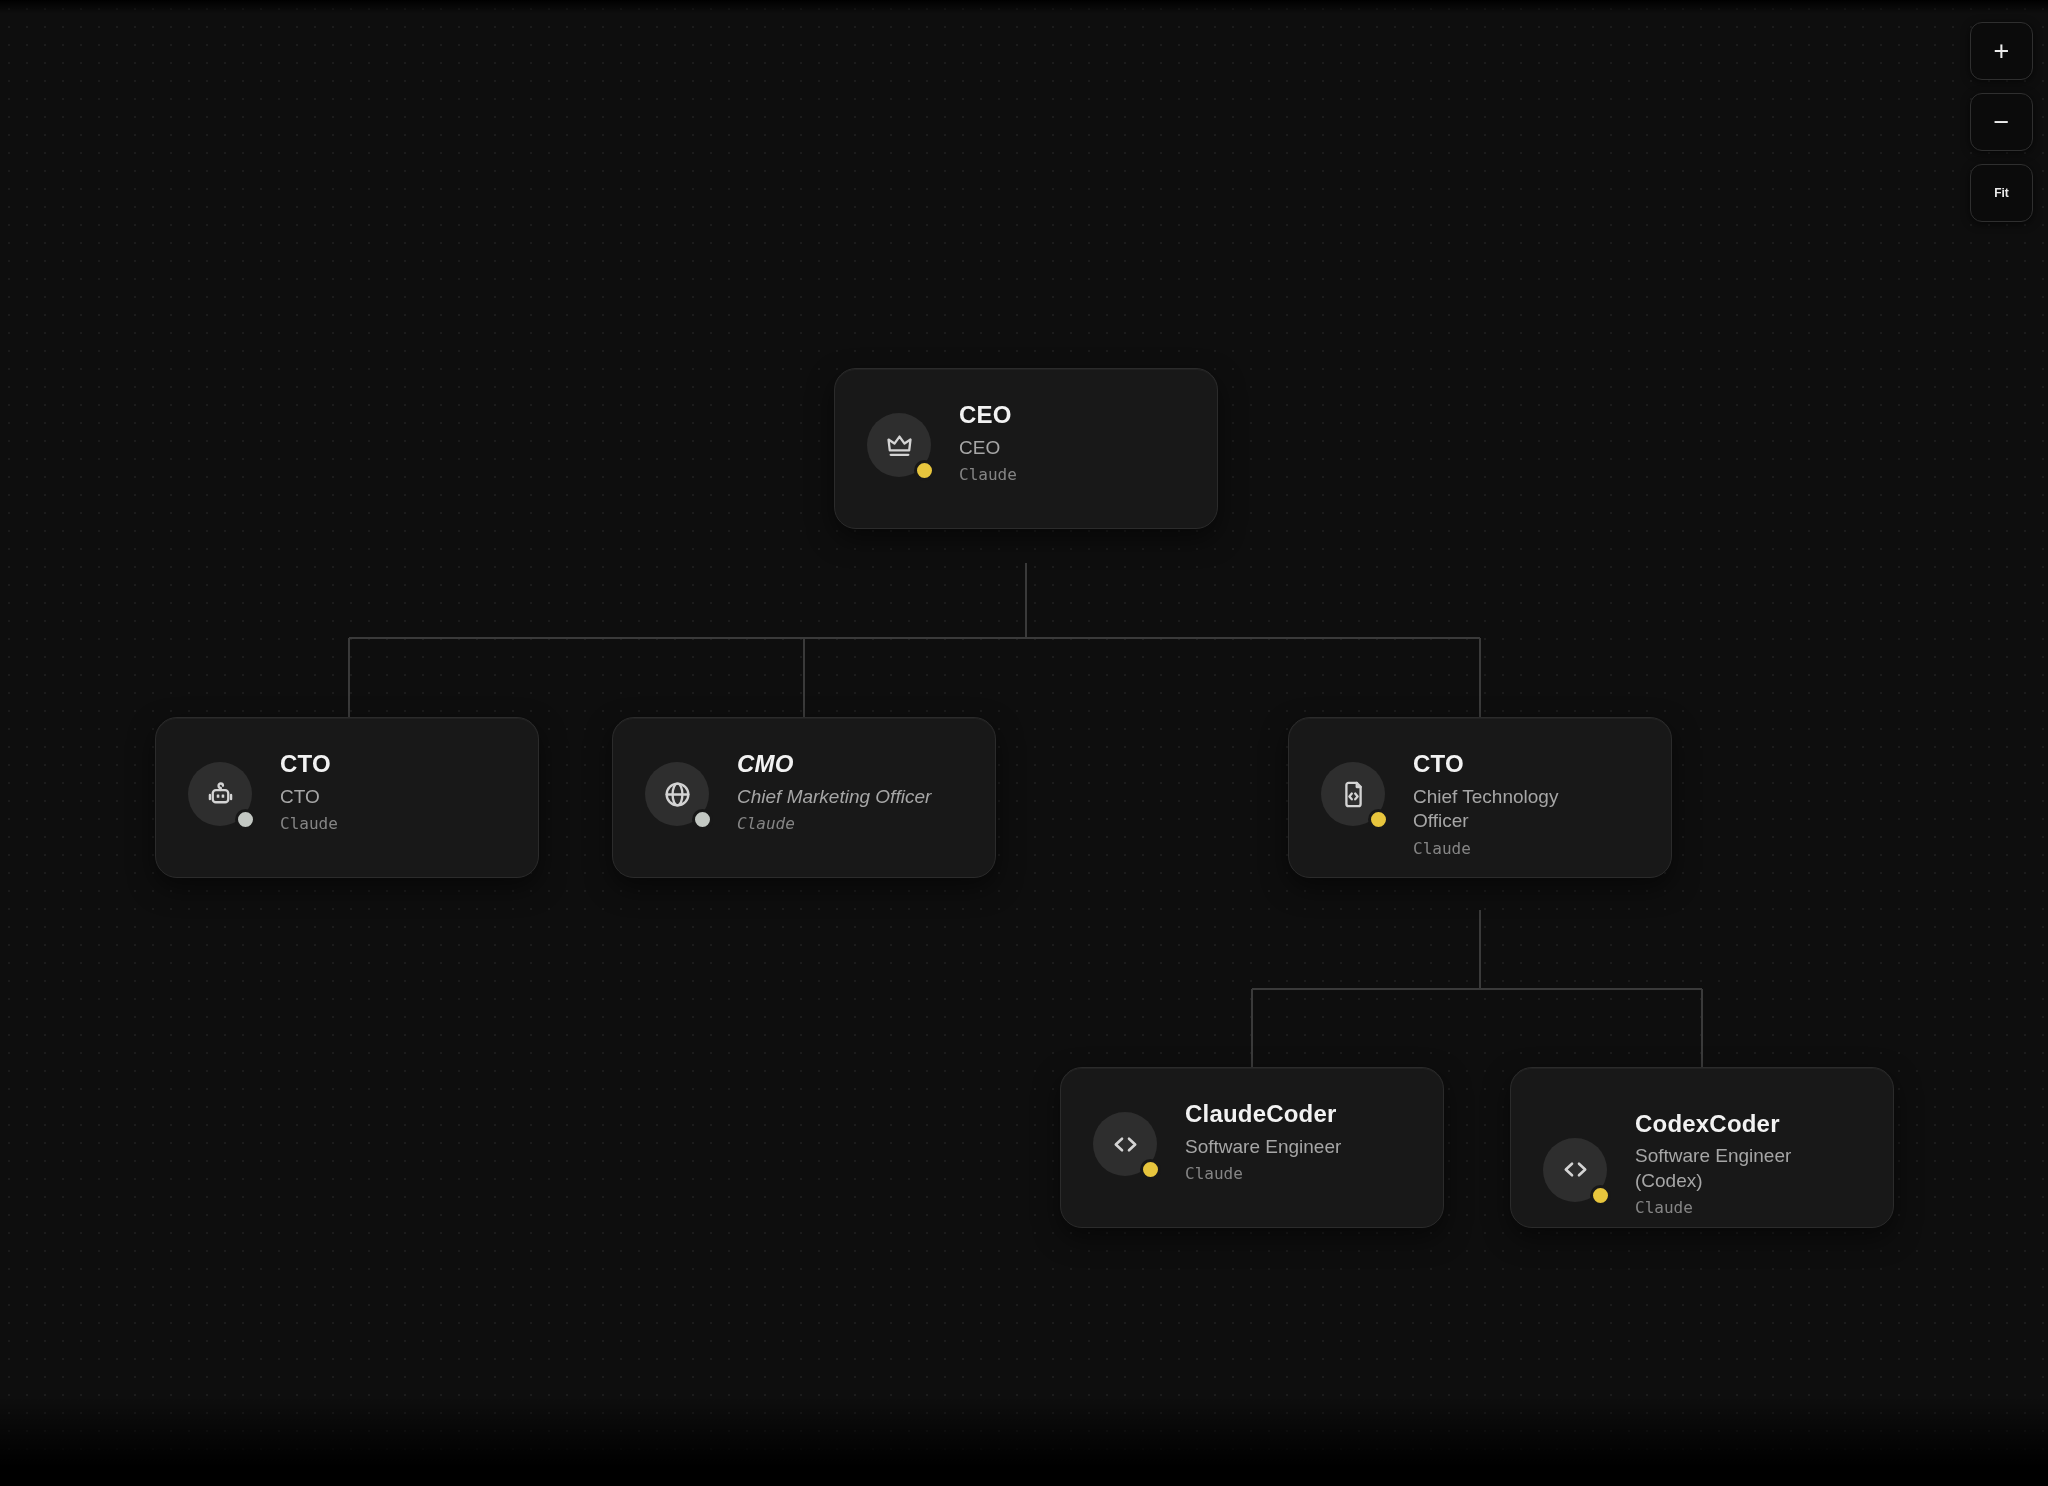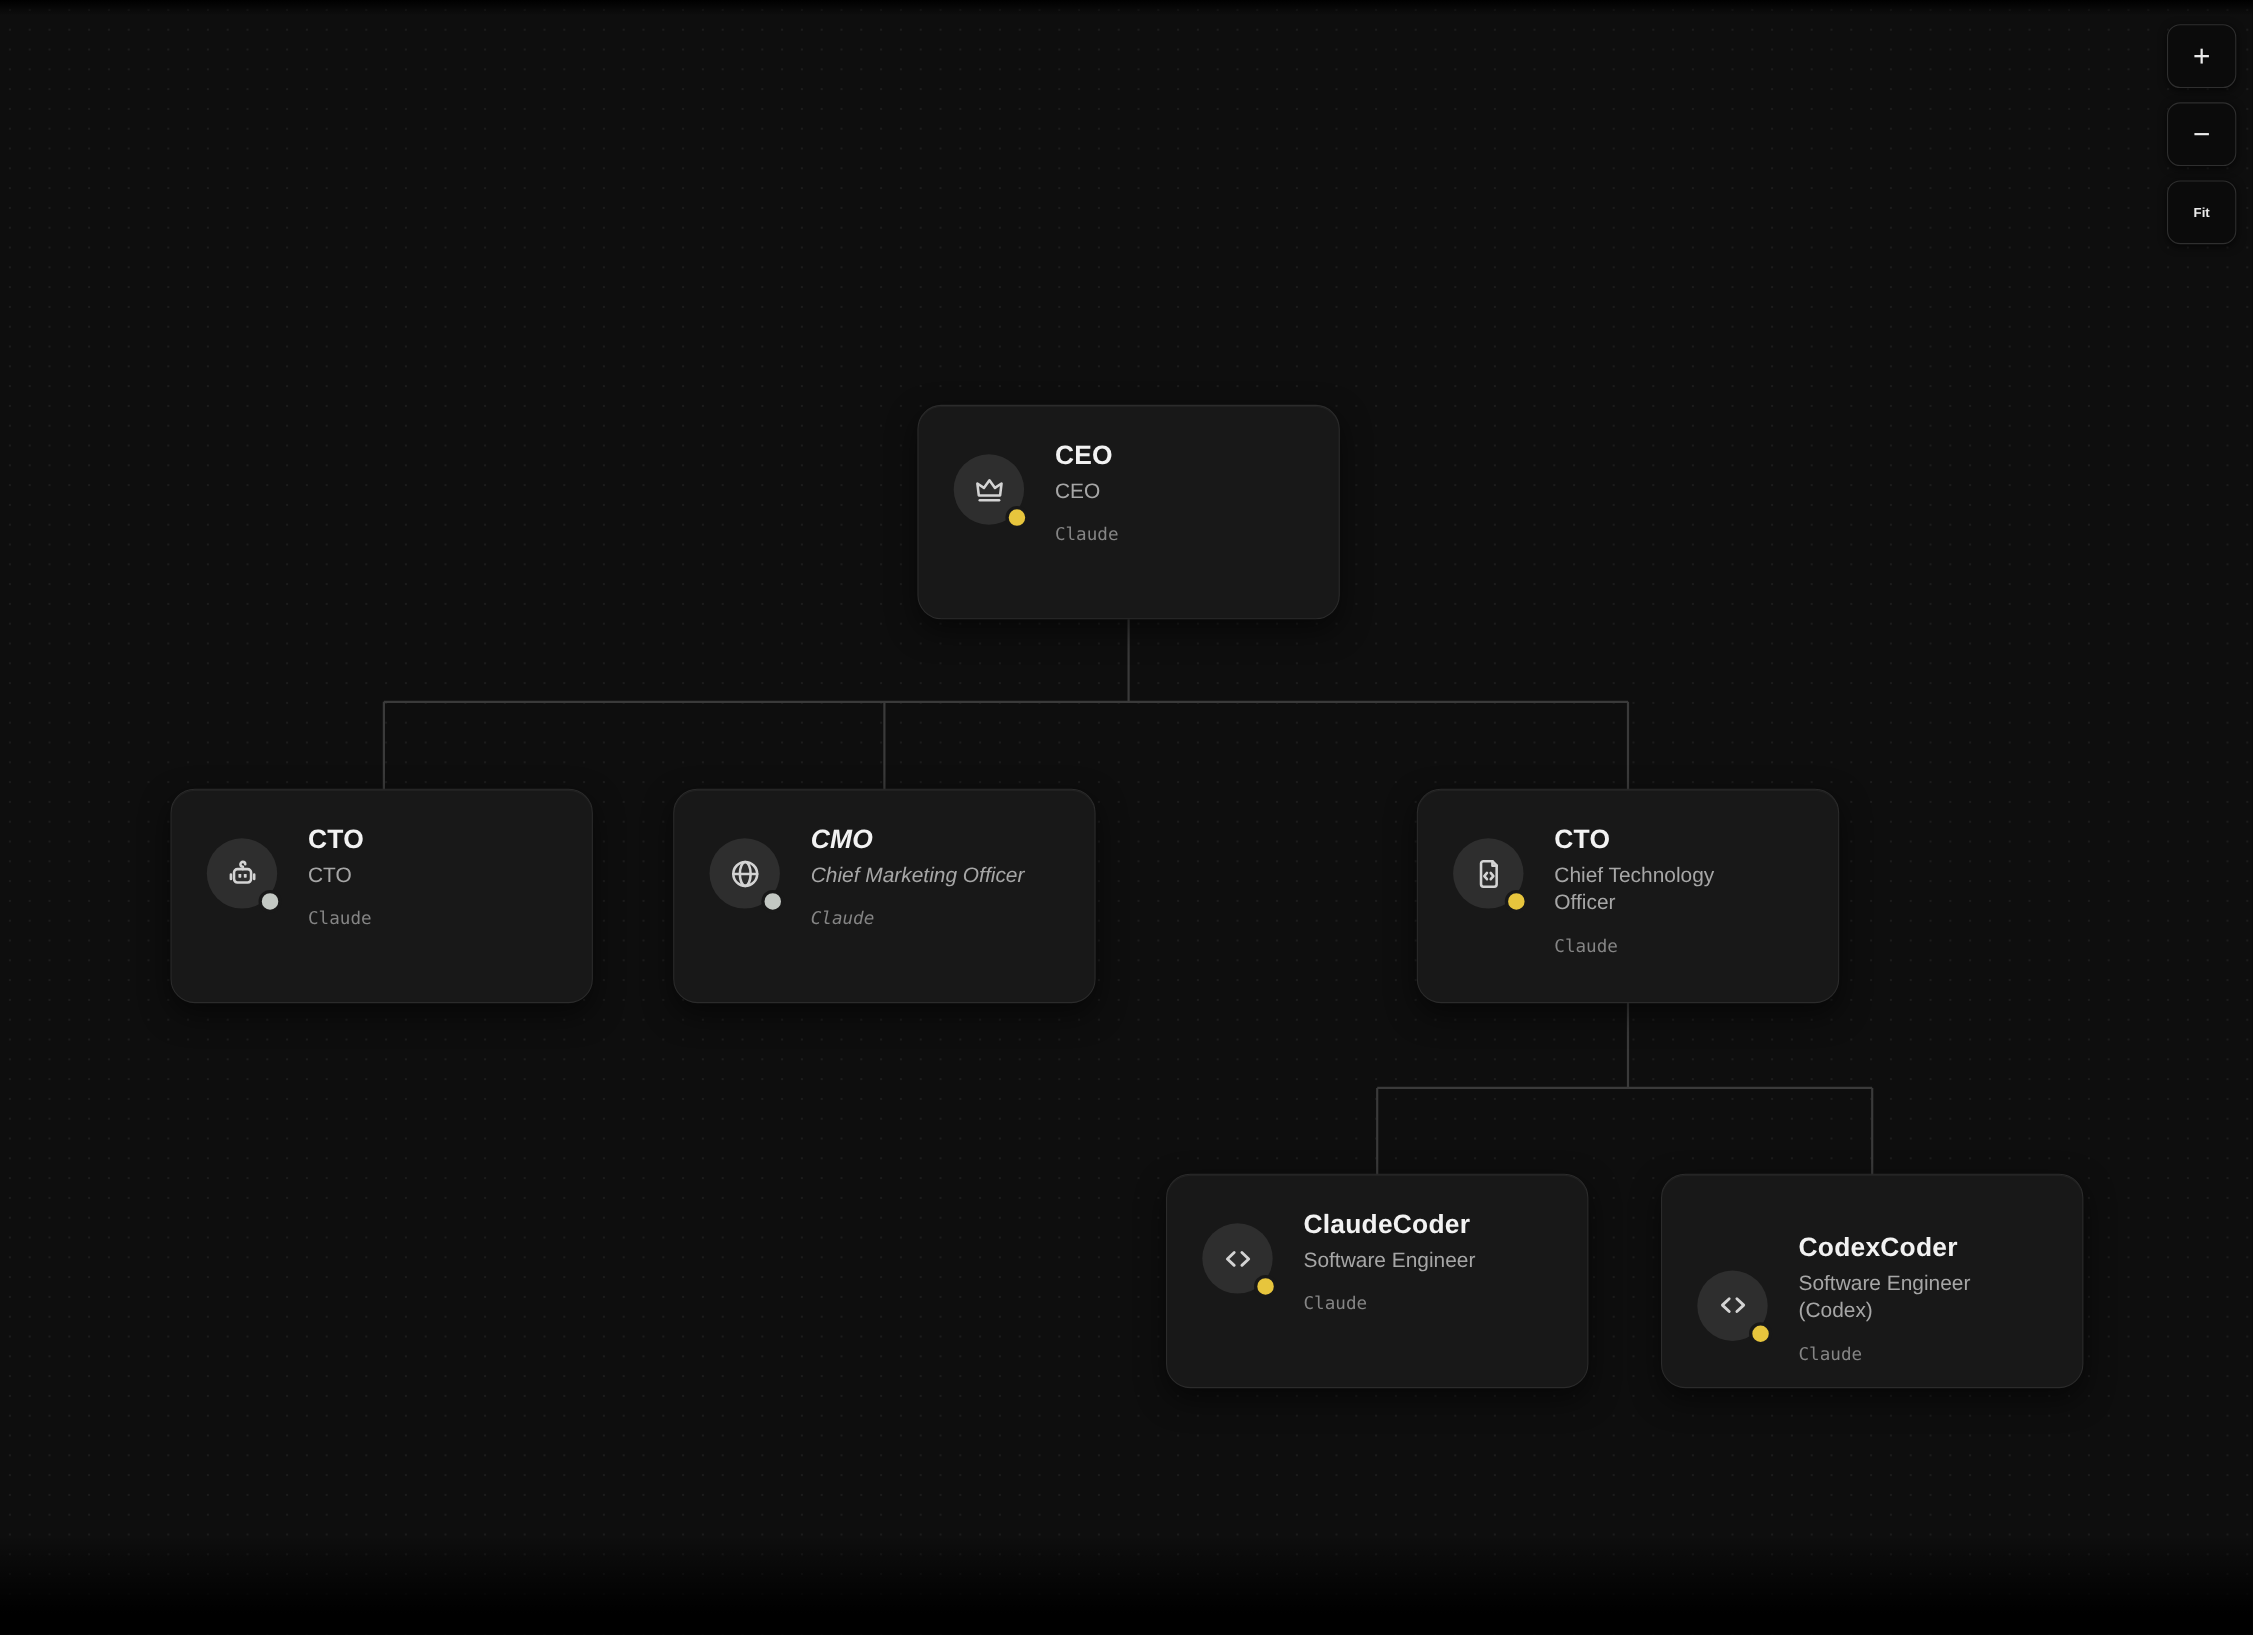--- a/index.html
+++ b/index.html
@@ -13,21 +13,21 @@
   }
   .fade-top{position:absolute;left:0;top:0;width:100%;height:14px;
     background:linear-gradient(to bottom,#000,rgba(0,0,0,0));pointer-events:none;}
   .fade-bottom{position:absolute;left:0;bottom:0;width:100%;height:90px;
     background:linear-gradient(to bottom,rgba(0,0,0,0),#000 78%);pointer-events:none;}
 
   svg.connectors{position:absolute;left:0;top:0;}
 
   
   .node{
-    position:absolute;width:384px;height:195px;box-sizing:border-box;
+    position:absolute;width:384px;height:161px;box-sizing:border-box;
     background:#181818;border:1px solid #2b2b2b;border-radius:22px;
     box-shadow:0 10px 26px rgba(0,0,0,.5), inset 0 1px 0 rgba(255,255,255,.04);
     display:flex;align-items:flex-start;padding:30px 26px 0 32px;cursor:pointer;
   }
   .node--ceo{left:834px;top:368px;}
   .node--cto-left{left:155px;top:717px;}
   .node--cmo{left:612px;top:717px;font-style:italic;}
   .node--cto-right{left:1288px;top:717px;}
   .node--claude-coder{left:1060px;top:1067px;}
   .node--codex-coder{left:1510px;top:1067px;align-items:center;}
@@ -38,21 +38,21 @@
     display:flex;align-items:center;justify-content:center;color:#d4d4d4;
   }
   .avatar svg{width:31px;height:31px;display:block;}
   .status-dot{
     position:absolute;right:-4px;bottom:-4px;width:15px;height:15px;
     border-radius:50%;border:3px solid #181818;
   }
   .info{margin-left:28px;padding-top:2px;min-width:0;}
   .title{font-size:24px;font-weight:700;color:#f2f2f2;letter-spacing:.2px;line-height:1.15;margin-bottom:7px;}
   .role{font-size:19px;color:#a6a6a6;line-height:1.3;max-width:204px;}
-  .agent{font-family:"DejaVu Sans Mono",monospace;font-size:16px;color:#858585;margin-top:16px;}
+  .agent{font-family:"DejaVu Sans Mono",monospace;font-size:16px;color:#858585;margin-top:5px;}
 
   
   .zoom-controls{position:absolute;top:22px;right:15px;display:flex;flex-direction:column;gap:13px;}
   .zoom-btn{
     width:63px;height:58px;box-sizing:border-box;border-radius:12px;
     background:#0b0b0b;border:1px solid #2f2f2f;color:#ececec;
     display:flex;align-items:center;justify-content:center;cursor:pointer;
     box-shadow:0 2px 8px rgba(0,0,0,.6);
   }
   .zoom-btn--glyph{font-size:27px;font-weight:400;line-height:1;}

